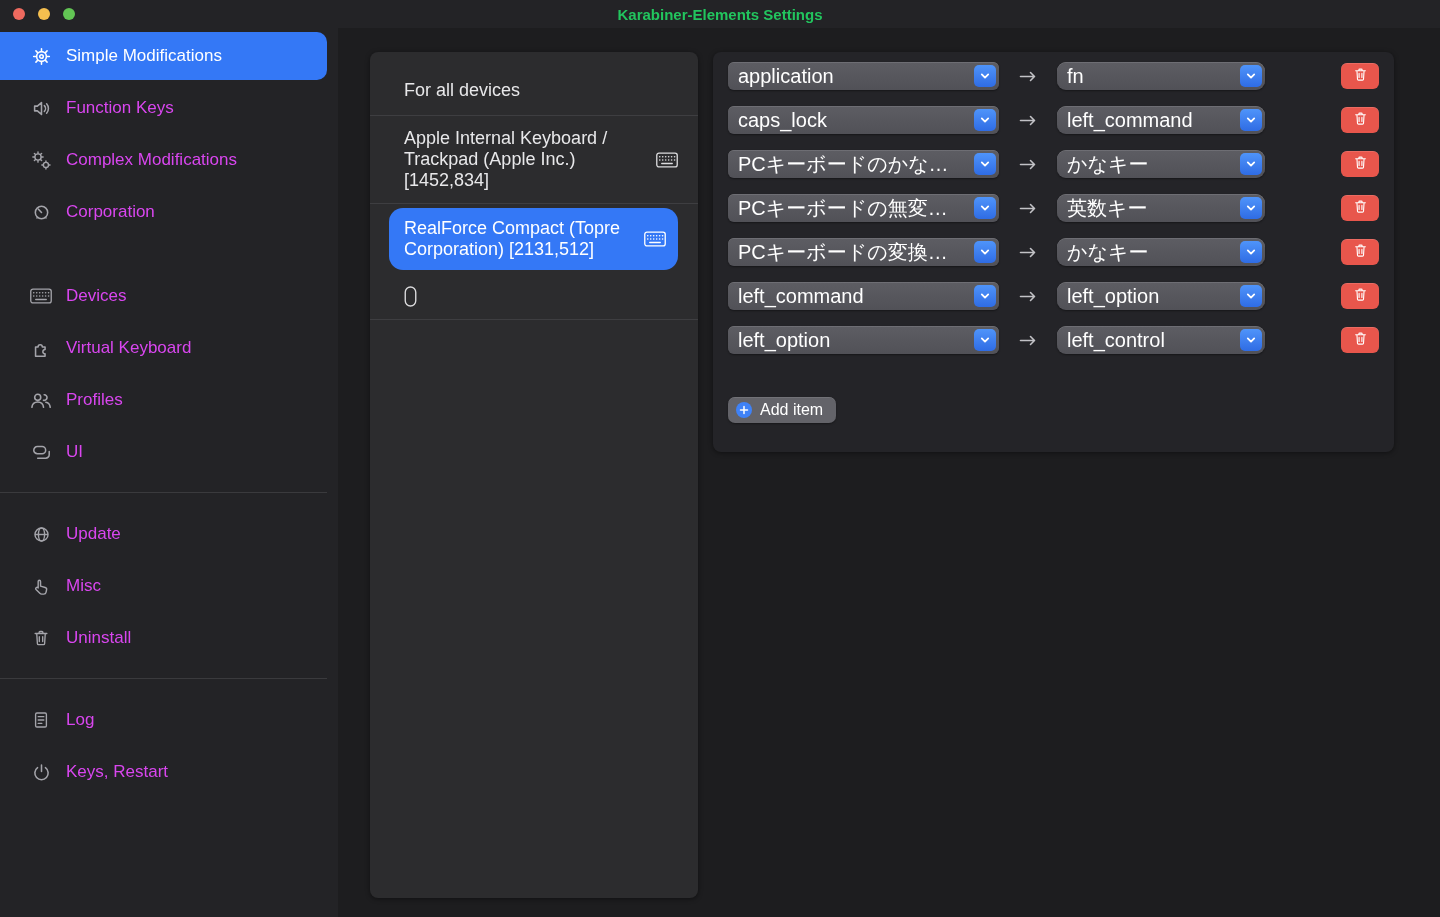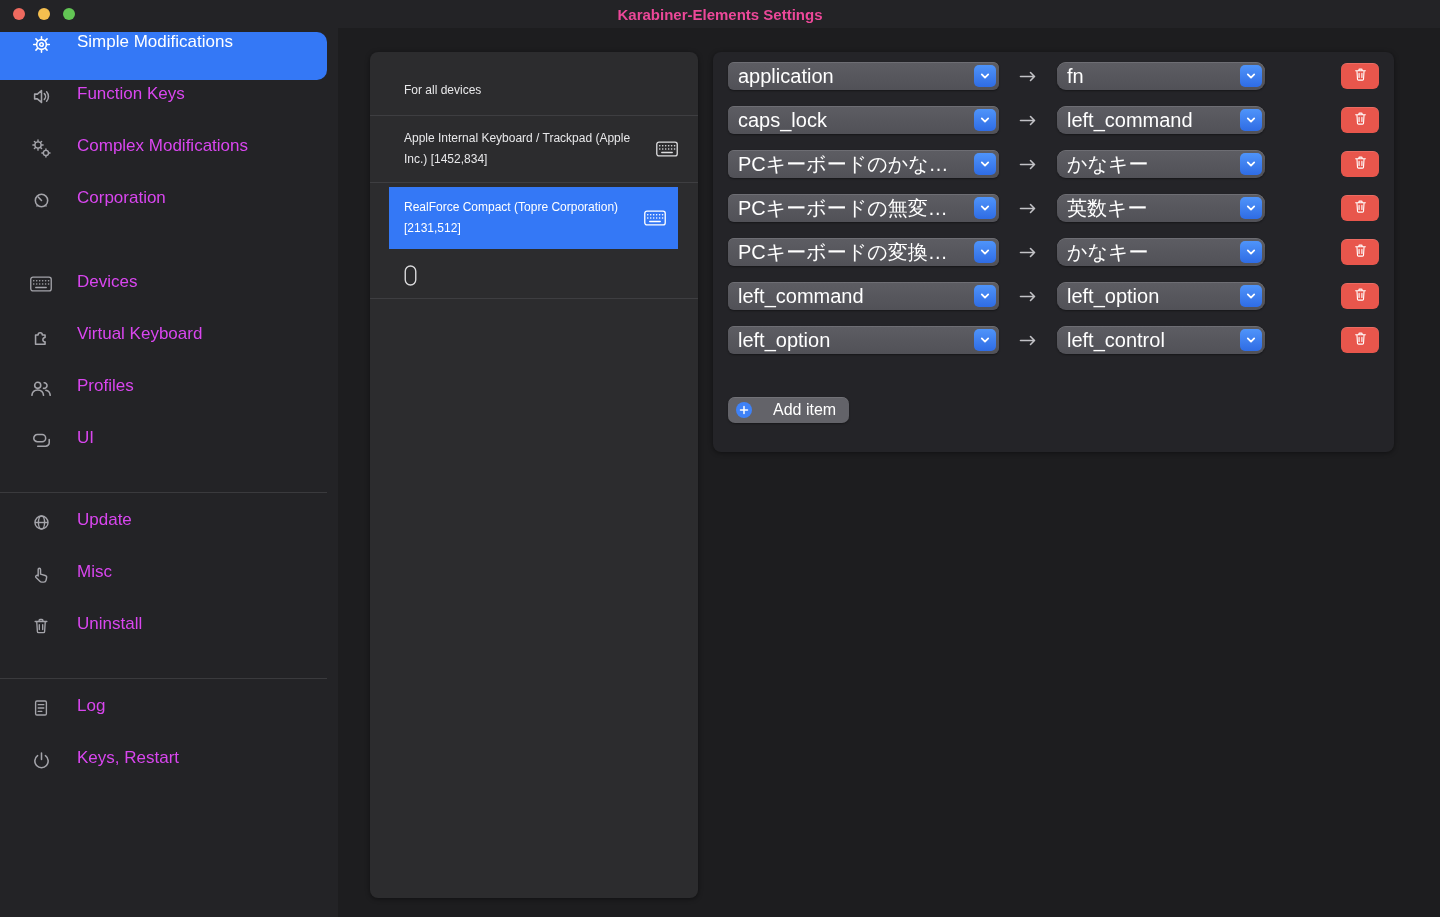--- a/index.html
+++ b/index.html
@@ -8,49 +8,49 @@
   .window{position:relative;width:1440px;height:917px;background:#1d1d1f;}
 
   
   .titlebar{position:absolute;left:0;top:0;width:100%;height:28px;background:#232326;
     display:flex;align-items:center;}
   .traffic{position:absolute;left:13px;top:0;height:28px;display:flex;align-items:center;gap:13px;}
   .tl{width:12px;height:12px;border-radius:50%;display:inline-block;}
   .tl.red{background:#ee6a5f;}
   .tl.yellow{background:#f5bf4f;}
   .tl.green{background:#62c554;}
-  .title{width:100%;text-align:center;font-size:15px;font-weight:700;color:#ec4899;}
+  .title{width:100%;text-align:center;font-size:15px;font-weight:700;color:#22c55e;}
 
   
   .sidebar{position:absolute;left:0;top:28px;bottom:0;width:338px;background:#232326;
     padding-top:4px;box-sizing:border-box;}
-  .sb-item{display:flex;height:48px;width:327px;margin:0 11px 4px 0;
-    padding-left:29px;box-sizing:border-box;gap:24px;border-radius:0 10px 10px 0;cursor:default;}
+  .sb-item{display:flex;align-items:center;height:48px;width:327px;margin:0 11px 4px 0;
+    padding-left:29px;box-sizing:border-box;gap:13px;border-radius:0 10px 10px 0;cursor:default;}
   .sb-item .sb-icon{width:24px;height:24px;display:flex;align-items:center;justify-content:center;
     color:#a4a4aa;flex:0 0 24px;}
   .sb-item .sb-label{font-size:17px;color:#d946ef;white-space:nowrap;}
   .sb-item.selected{background:#3478f6;}
   .sb-item.selected .sb-icon{color:#ffffff;}
   .sb-item.selected .sb-label{color:#ffffff;}
   .sb-spacer{height:32px;}
   .sb-divider{height:1px;background:#3a3a3d;margin:16px 11px 17px 0;}
 
   
   .content{position:absolute;left:338px;top:28px;right:0;bottom:0;background:#1d1d1f;}
 
   
   .device-panel{position:absolute;left:32px;top:24px;width:328px;height:846px;
     background:#2c2c2e;border-radius:8px;box-shadow:0 1px 5px rgba(0,0,0,.45);
     box-sizing:border-box;overflow:hidden;}
   .dev-item{display:flex;gap:10px;padding:12px 20px 12px 34px;
-    font-size:12px;line-height:21px;color:#e8e8ea;cursor:default;}
+    font-size:18px;line-height:21px;color:#e8e8ea;cursor:default;}
   .dev-item.first{padding:28px 20px 14px 34px;}
   .dev-item .dev-label{flex:1;}
   .dev-item .dev-icon{flex:0 0 auto;color:#dcdcde;display:flex;align-items:center;}
-  .dev-item.selected{background:#3478f6;border-radius:0;margin:4px 20px 4px 19px;
+  .dev-item.selected{background:#3478f6;border-radius:14px;margin:4px 20px 4px 19px;
     padding:10px 12px 10px 15px;color:#ffffff;}
   .dev-item.selected .dev-icon{color:#ffffff;}
   .dev-divider{height:1px;background:#3e3e41;}
 
   
   .mapping-panel{position:absolute;left:375px;top:24px;width:681px;height:400px;
     background:#242428;border-radius:8px;box-shadow:0 1px 5px rgba(0,0,0,.45);
     box-sizing:border-box;padding:10px 15px 0 15px;}
   .map-row{display:flex;align-items:center;height:28px;margin-bottom:16px;}
   .dropdown{position:relative;height:28px;background:linear-gradient(#5d5d63,#515157);
@@ -61,21 +61,21 @@
   .dd-label{font-size:20px;color:#ffffff;white-space:nowrap;overflow:hidden;text-overflow:ellipsis;}
   .dd-chevron{position:absolute;right:3px;top:3px;width:22px;height:22px;border-radius:5px;
     background:linear-gradient(#4f94fa,#2f6ce4);display:flex;align-items:center;justify-content:center;}
   .arrow{width:58px;display:flex;align-items:center;justify-content:center;color:#c2c2c6;}
   .map-spacer{flex:1;}
   .delete{width:38px;height:26px;border:none;border-radius:6px;background:#e8564c;
     box-shadow:inset 0 .5px 0 rgba(255,255,255,.25);display:flex;align-items:center;
     justify-content:center;cursor:default;padding:0;}
   .add-item{margin-top:27px;height:26px;border:none;border-radius:7px;background:#636369;
     box-shadow:inset 0 .5px 0 rgba(255,255,255,.2),0 1px 2px rgba(0,0,0,.35);
-    display:inline-flex;align-items:center;gap:21px;padding:0 13px 0 8px;cursor:default;}
+    display:inline-flex;align-items:center;gap:8px;padding:0 13px 0 8px;cursor:default;}
   .add-item .plus{width:16px;height:16px;border-radius:50%;background:#3f82f7;
     display:flex;align-items:center;justify-content:center;}
   .add-item .add-label{font-size:16px;color:#ffffff;}
 </style>
 </head>
 <body>
 
 <div class="window">
   <div class="titlebar">
     <div class="traffic">

